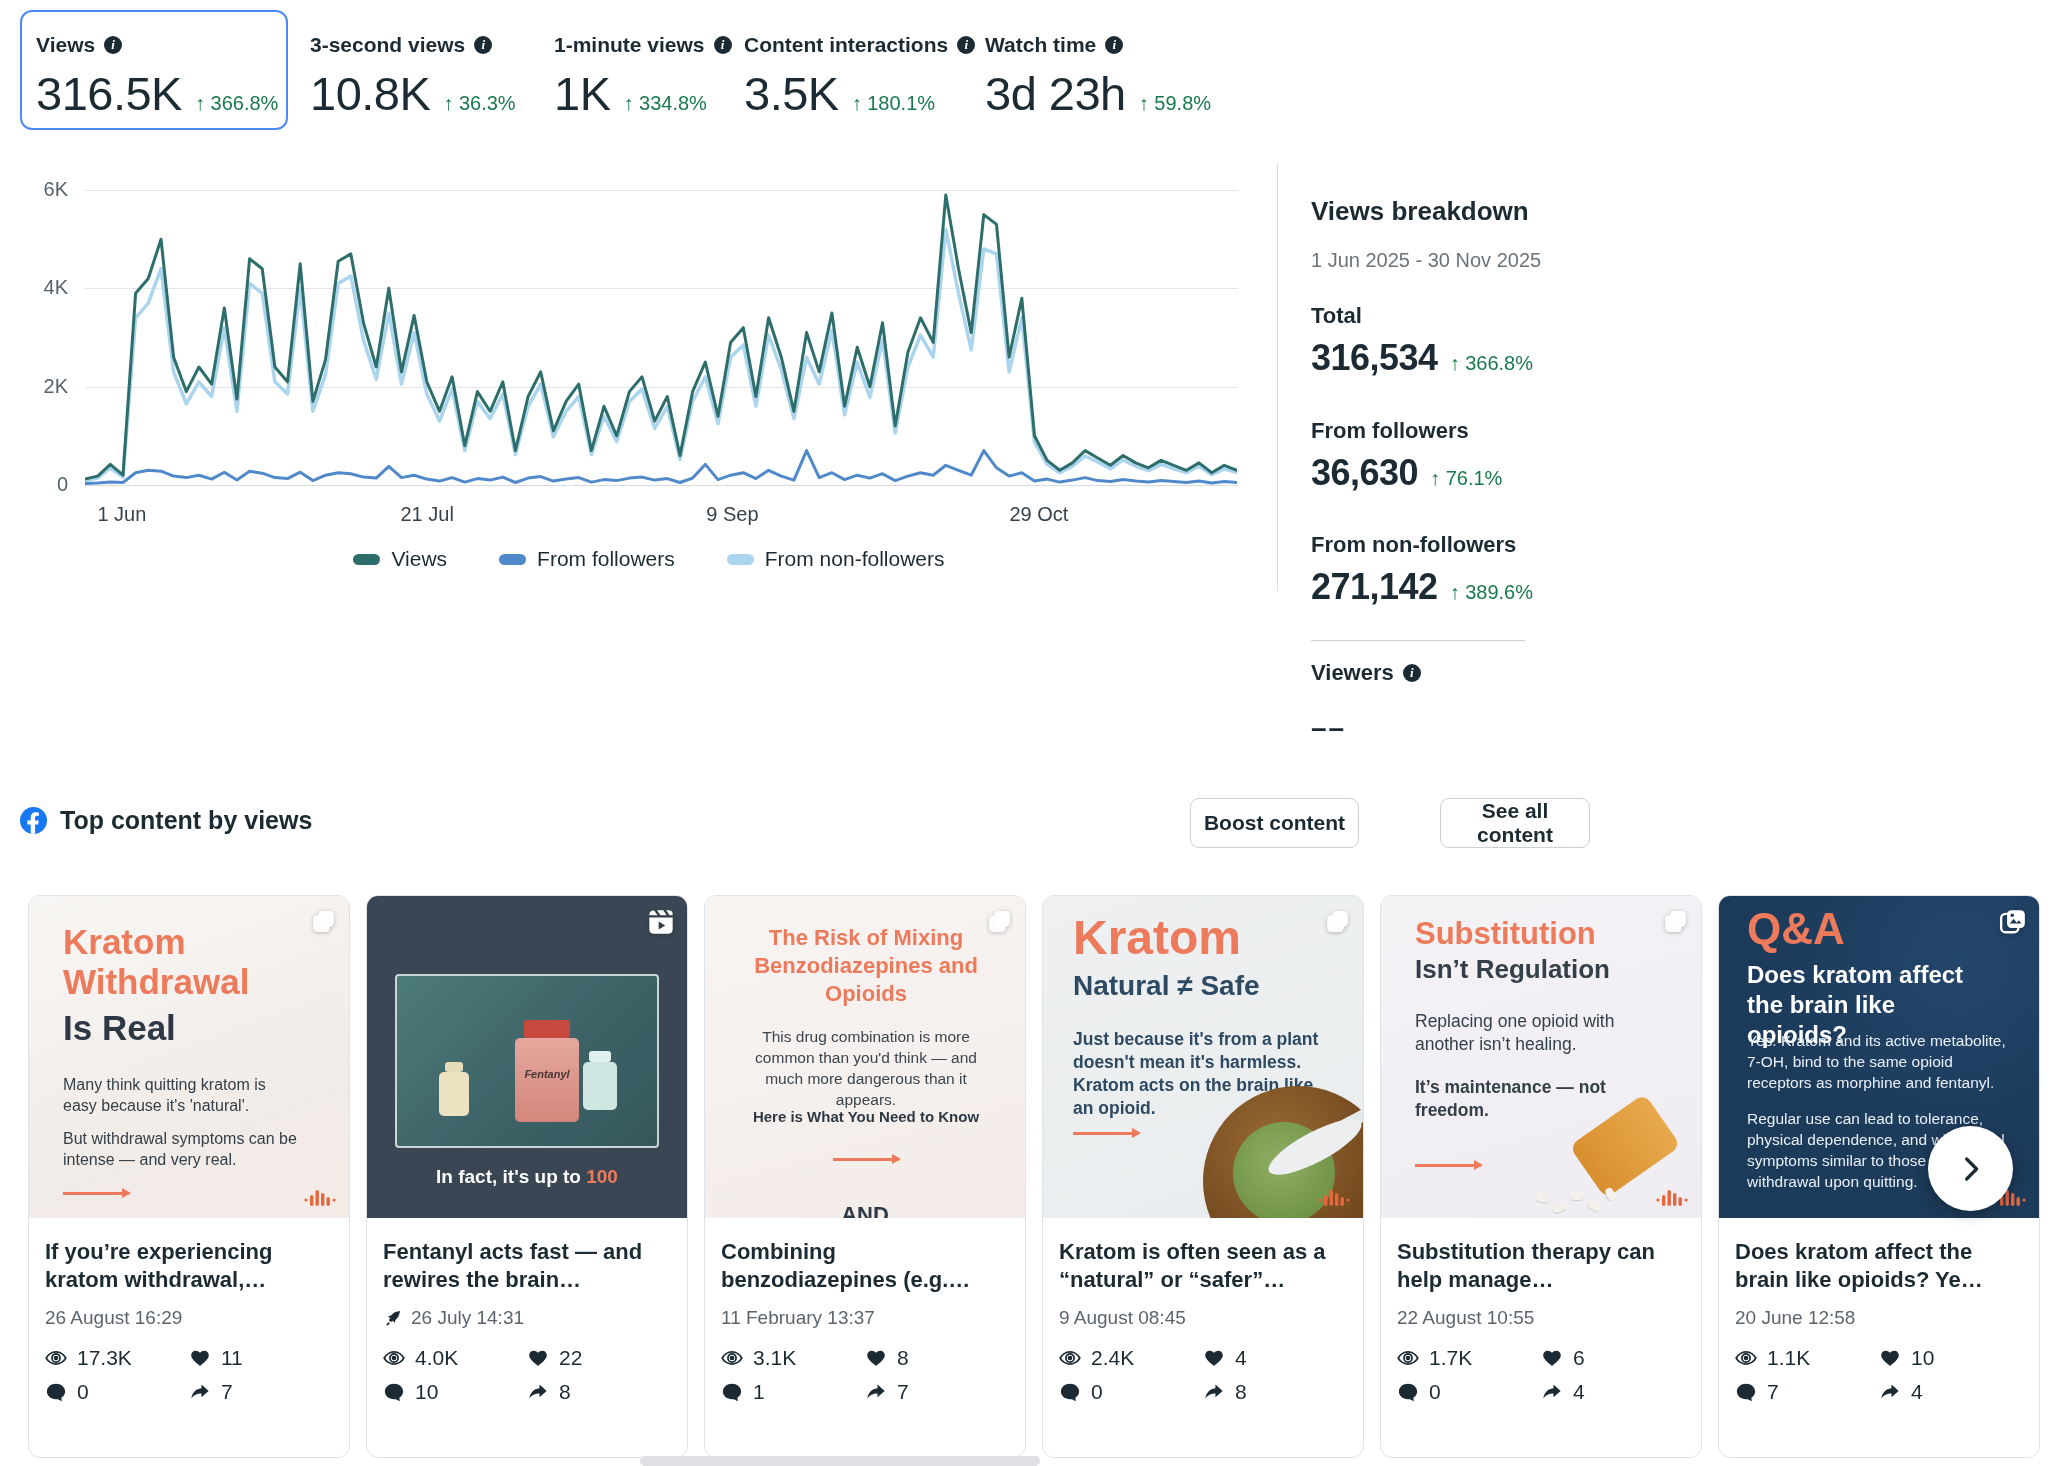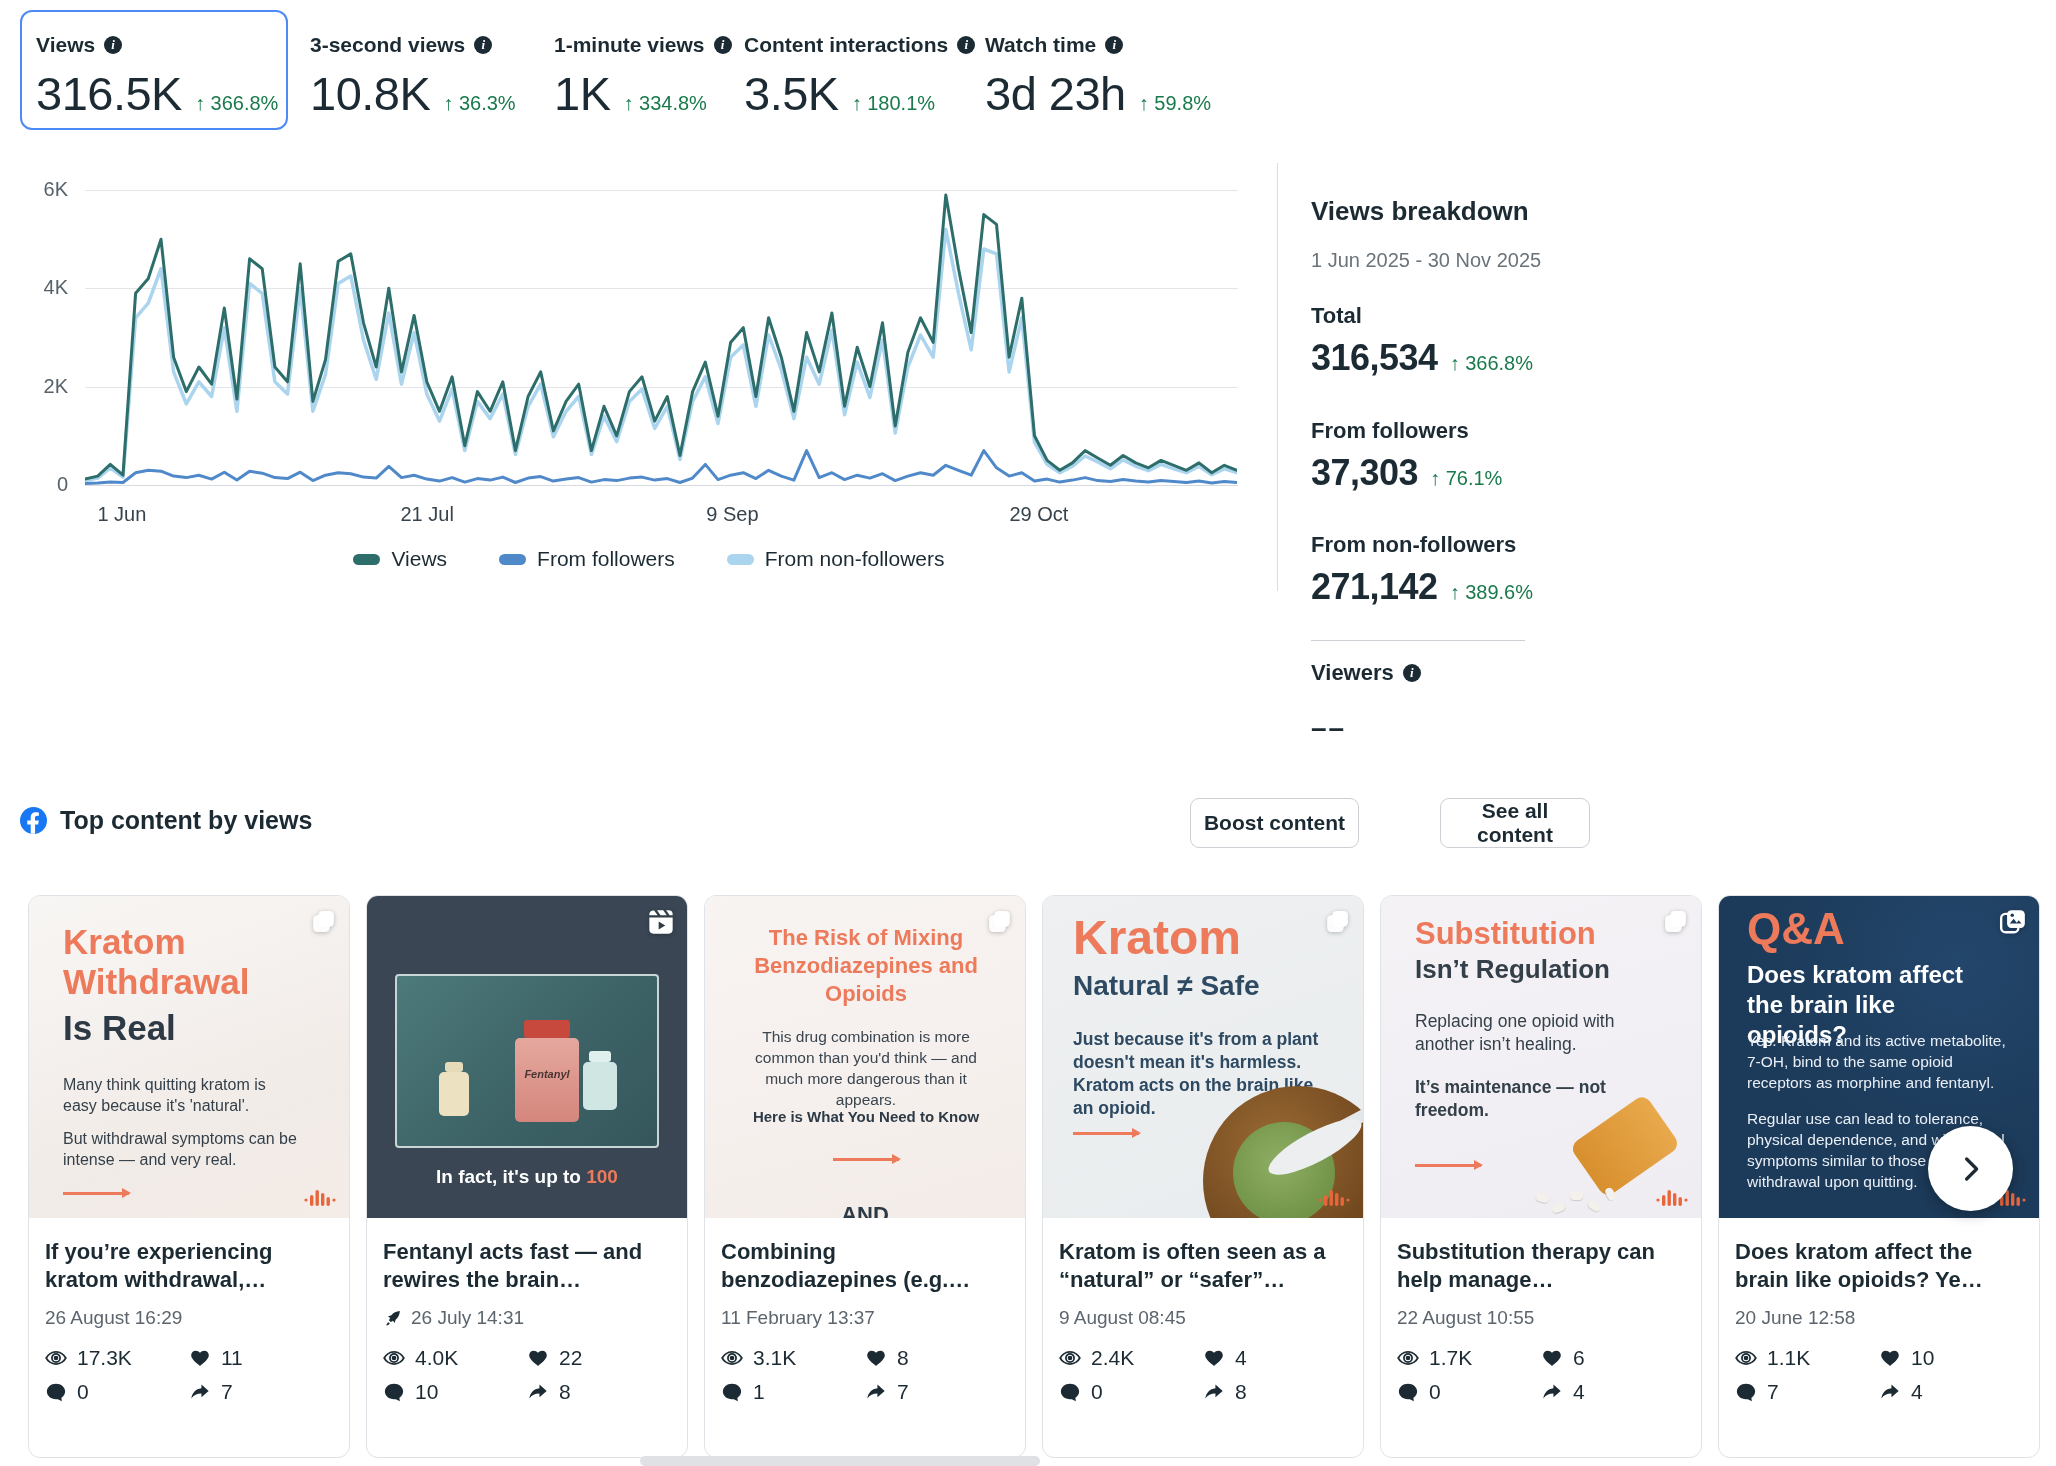--- a/index.html
+++ b/index.html
@@ -236,21 +236,21 @@
     <div class="bd-sec0">
       <div class="bd-lbl">Total</div>
       <div class="bd-vrow">
           <span class="bd-val">316,534</span>
           <span class="chg">↑ 366.8%</span>
         </div>
     </div>
     <div class="bd-sec1">
       <div class="bd-lbl">From followers</div>
       <div class="bd-vrow">
-          <span class="bd-val">37,303</span>
+          <span class="bd-val">36,630</span>
           <span class="chg">↑ 76.1%</span>
         </div>
     </div>
     <div class="bd-sec2">
       <div class="bd-lbl">From non-followers</div>
       <div class="bd-vrow">
           <span class="bd-val">271,142</span>
           <span class="chg">↑ 389.6%</span>
         </div>
     </div>

